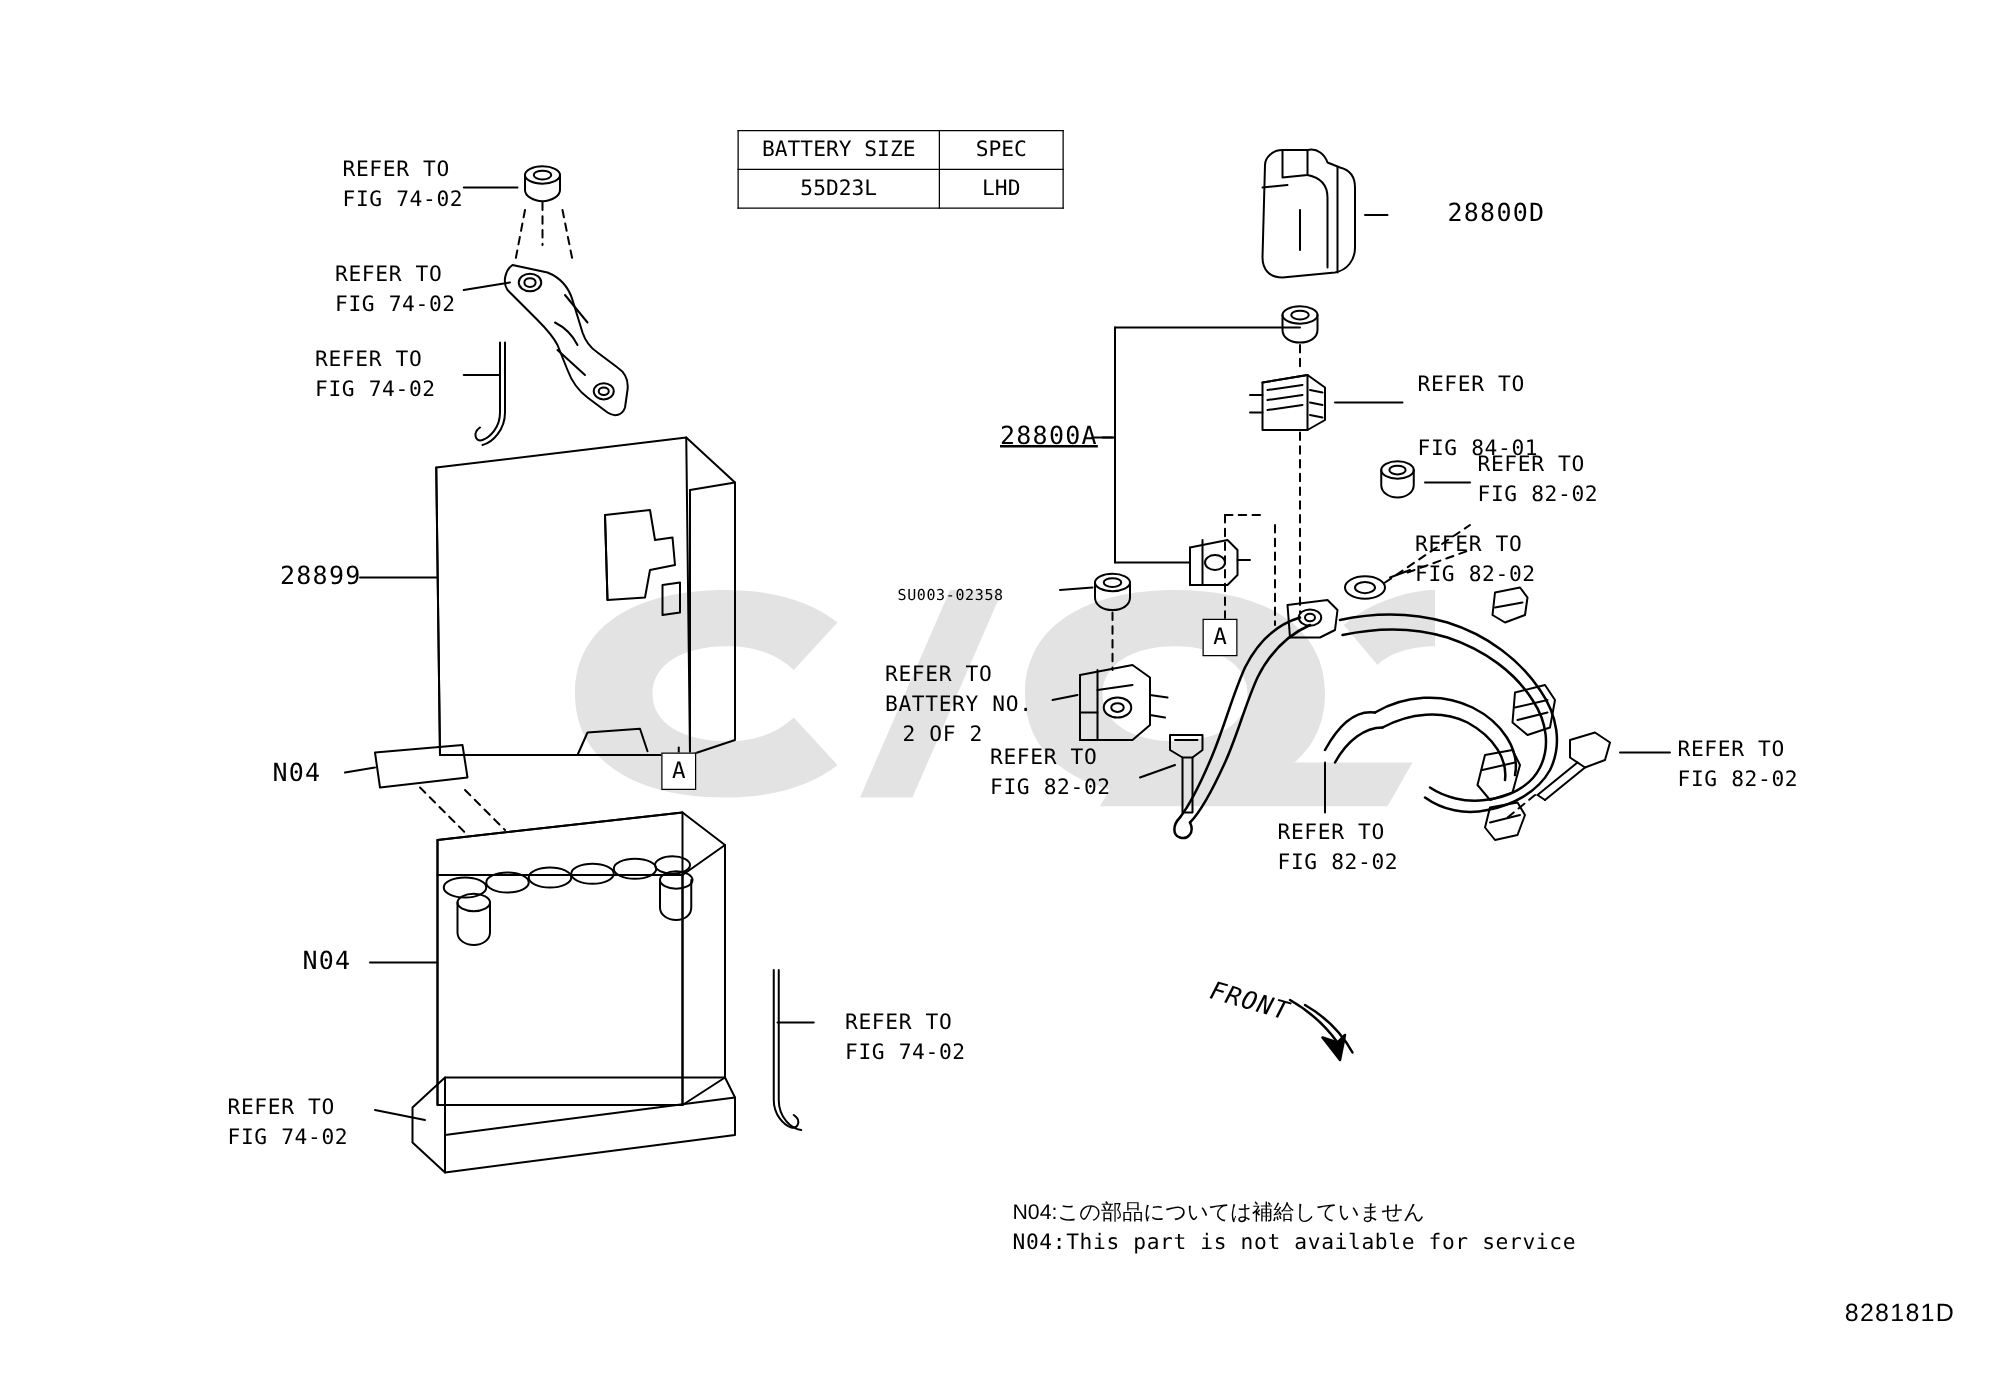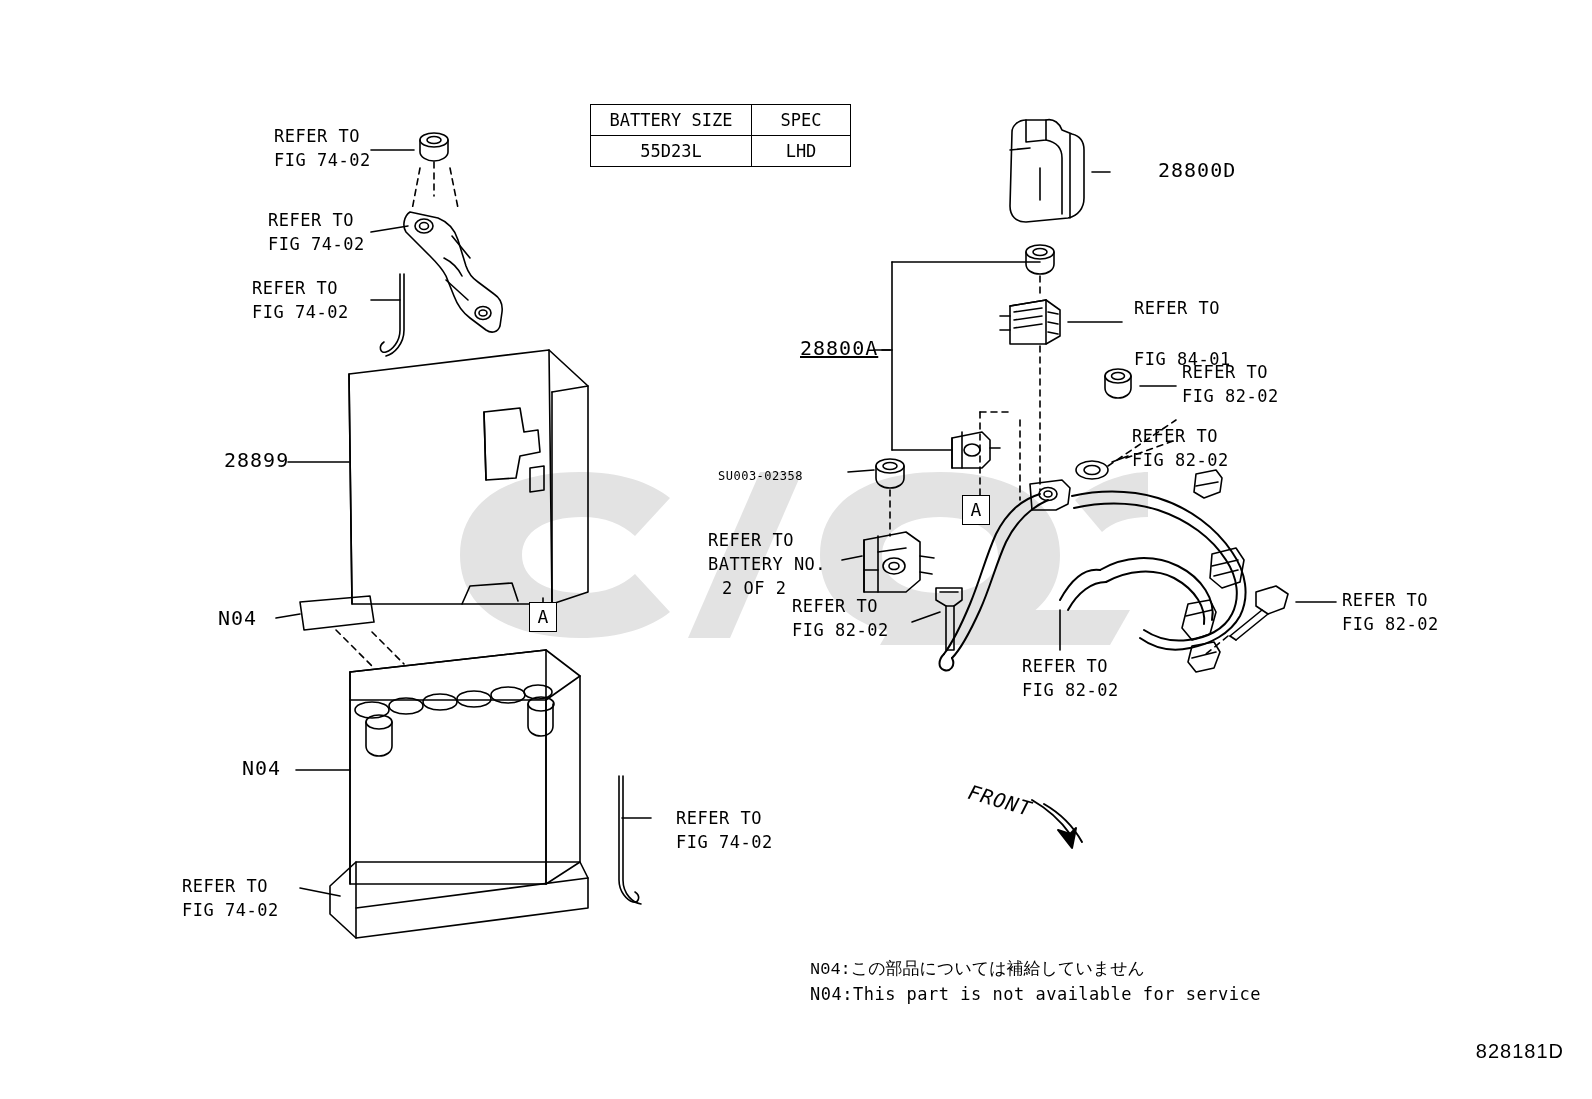--- a/index.html
+++ b/index.html
@@ -29,21 +29,21 @@
     color: #000000;
     letter-spacing: 0.5px;
     white-space: pre;
     line-height: 24px;
   }
   .lbl.big {
     font-size: 20px;
     letter-spacing: 1px;
   }
   .lbl.jp {
-    font-family: Liberation Mono, monospace;
+    font-family: Liberation Sans, sans-serif;
     font-size: 17px;
     letter-spacing: 0px;
   }
   .lbl.code {
     font-size: 12px;
   }
   .spec-table {
     position: absolute;
     left: 590px;
     top: 104px;

